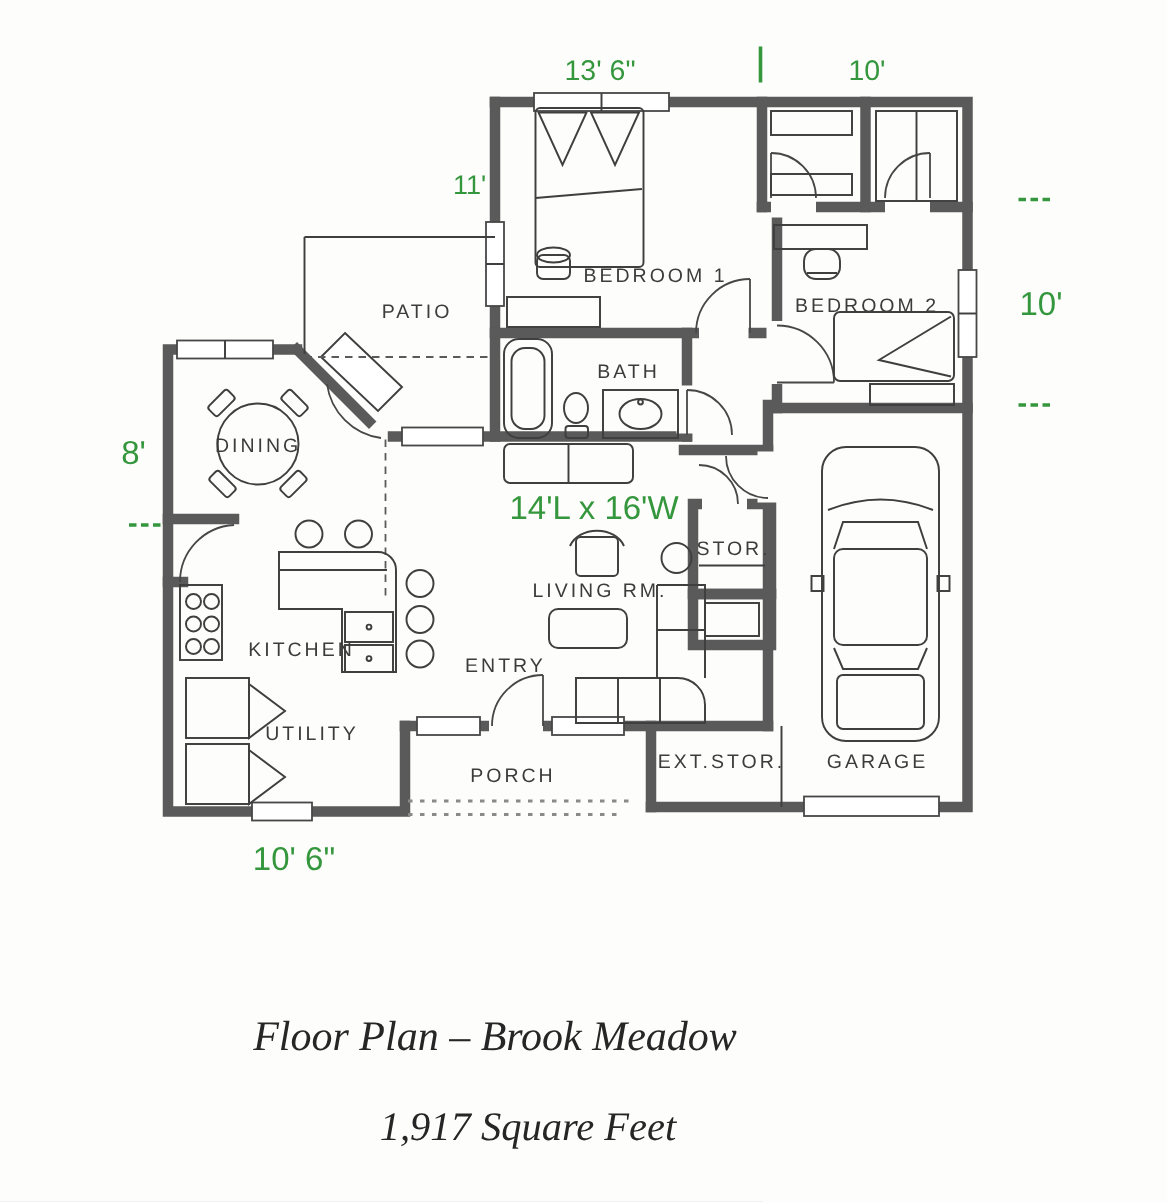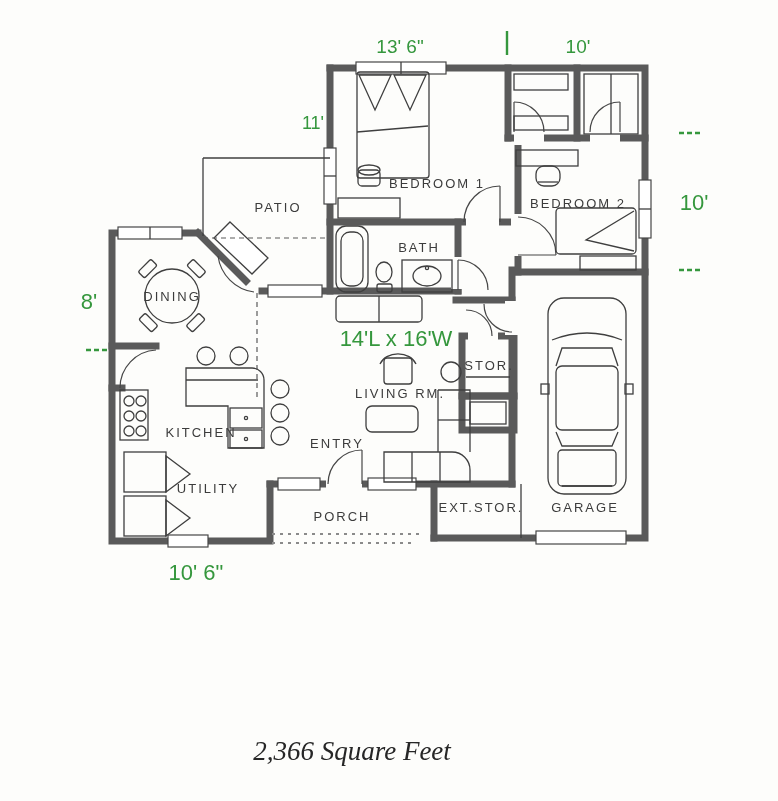--- a/index.html
+++ b/index.html
@@ -300,14 +300,15 @@
     <text class="label" x="208" y="493">UTILITY</text>
     <text class="label" x="400" y="398">LIVING RM.</text>
     <text class="label" x="337" y="448">ENTRY</text>
     <text class="label" x="342" y="521">PORCH</text>
     <text class="label" x="481" y="512" letter-spacing="1">EXT.STOR.</text>
     <text class="label" x="585" y="512">GARAGE</text>
     <text class="label" x="489" y="370" font-size="11" letter-spacing="1">STOR.</text>
   </g>
 </svg>
 
-  <div class="caption cap-sub" style="left:352px;top:736px;">2,366 Square Feet</div>
+  <div class="caption cap-title" style="left:330px;top:676px;">Floor Plan – Brook Meadow</div>
+  <div class="caption cap-sub" style="left:352px;top:736px;">1,917 Square Feet</div>
 </div>
 
 </body></html>

